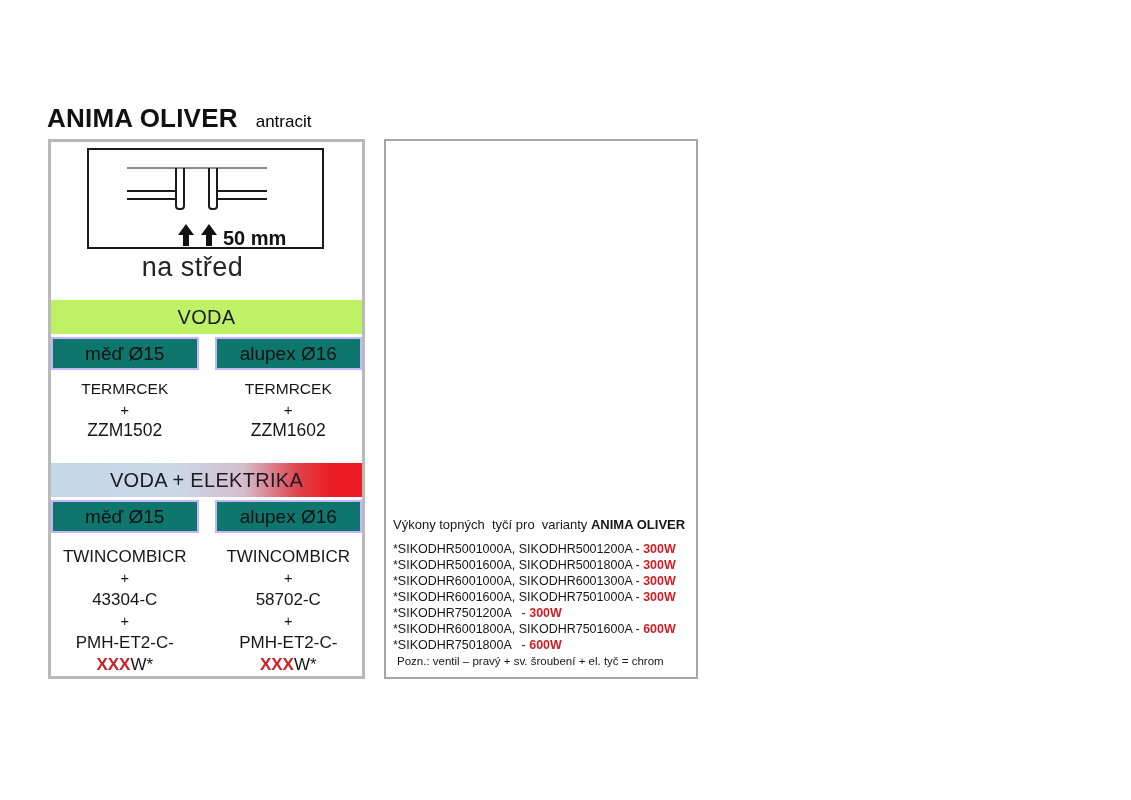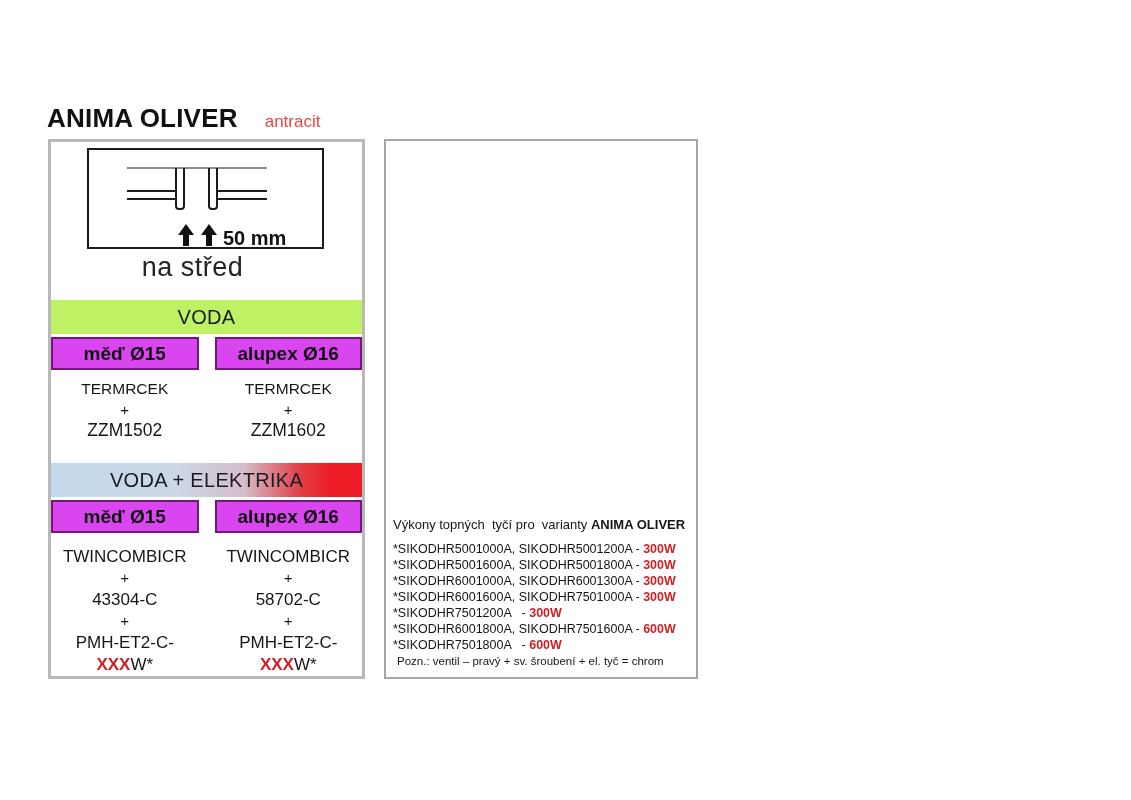--- a/index.html
+++ b/index.html
@@ -3,41 +3,41 @@
 <meta charset="utf-8">
 <style>
   html,body{margin:0;padding:0;background:#ffffff;}
   .page{
     position:relative;width:1131px;height:800px;background:#ffffff;overflow:hidden;
     font-family:"Liberation Sans", sans-serif;color:#1a1a1a;border-radius:23px;
   }
   
   .title-row{position:absolute;left:47px;top:103px;display:flex;align-items:baseline;gap:18px;}
   .title{font-size:26px;font-weight:bold;letter-spacing:.2px;color:#111;}
-  .subtitle{font-size:17px;color:#ef4444;margin-left:9px;}
+  .subtitle{font-size:17px;color:#000000;}
   
   .panel{position:absolute;background:#fff;box-sizing:border-box;}
   .panel-left{left:48px;top:139px;width:317px;height:540px;border:3px solid #b9b9b9;}
   .panel-right{left:384px;top:139px;width:314px;height:540px;border:2px solid #a6a6a6;}
   
   .diagram-box{position:absolute;left:36px;top:6px;width:237px;height:101px;
     border:2px solid #1a1a1a;box-sizing:border-box;}
   .diagram-box svg{display:block;width:233px;height:97px;}
   .caption{position:absolute;left:0;top:110px;width:100%;text-align:center;
     transform:translateX(-14px);font-size:27px;color:#242424;letter-spacing:.5px;}
   .band{position:absolute;left:0;width:100%;height:34px;line-height:34px;
     text-align:center;font-size:20px;color:#1c1c26;letter-spacing:.3px;}
   .band-voda{top:158px;background:#bef264;}
   .band-elektrika{top:321px;
     background:linear-gradient(90deg,#c3d8ea 0%,#cbd8e6 40%,#d6bdcb 62%,#e04048 80%,#ec1c24 90%,#ec1c24 100%);}
   .colheads{position:absolute;left:0;width:100%;display:flex;gap:16px;height:33px;}
   .colheads.row1{top:195px;}
   .colheads.row2{top:358px;}
-  .colhead{flex:1;box-sizing:border-box;border:2px solid #701a75;background:#d946ef;
-    text-align:center;font-weight:bold;font-size:19px;line-height:29px;color:#111;}
+  .colhead{flex:1;box-sizing:border-box;border:2px solid #c4b5fd;background:#0f766e;
+    text-align:center;font-weight:normal;font-size:19px;line-height:29px;color:#111;}
   .cols{position:absolute;left:0;width:100%;display:flex;gap:16px;}
   .cols.voda-cols{top:236px;}
   .cols.elektrika-cols{top:404px;}
   .col{flex:1;text-align:center;color:#161616;}
   .voda-cols .ln{line-height:21px;}
   .voda-cols .ln.l1{font-size:15.5px;}
   .voda-cols .ln.l2{font-size:15px;}
   .voda-cols .ln.l3{font-size:17.5px;}
   .elektrika-cols .ln{line-height:21.5px;}
   .elektrika-cols .ln.big{font-size:17px;}

